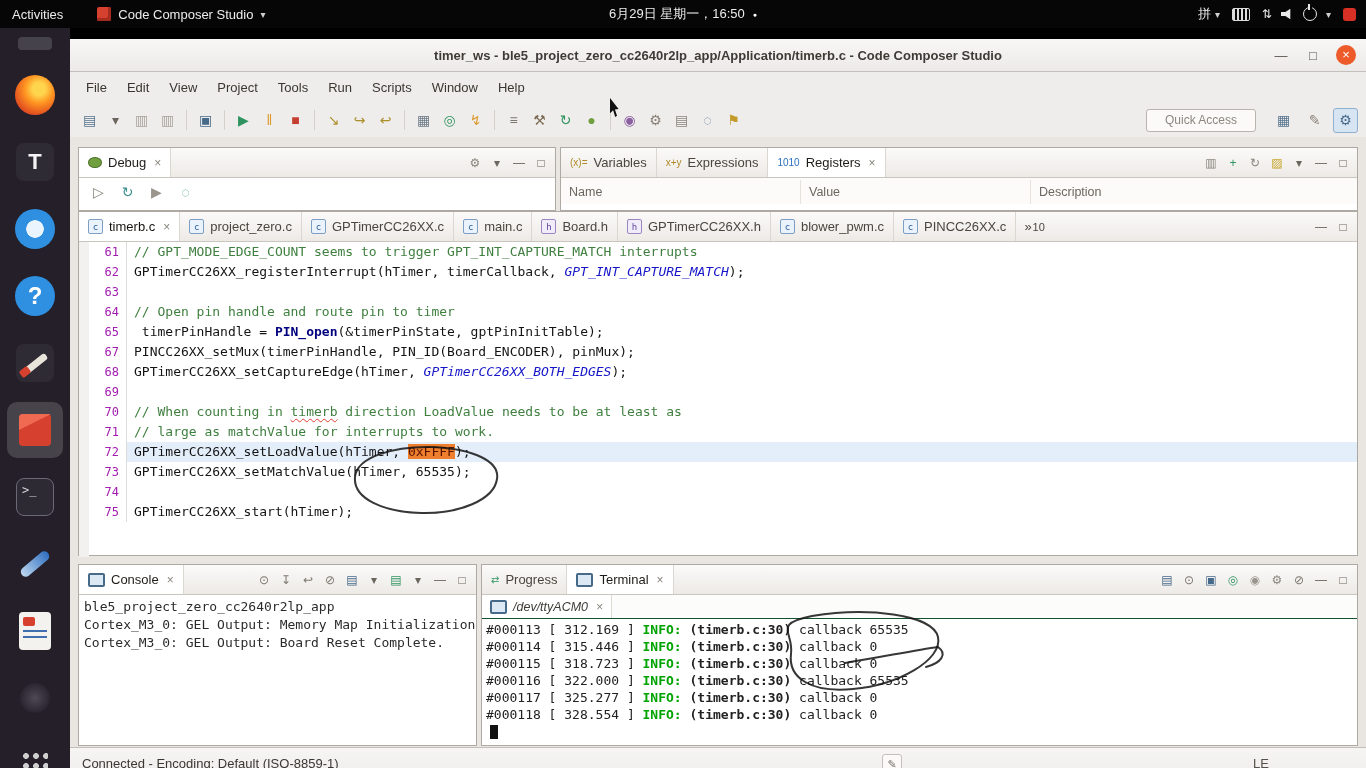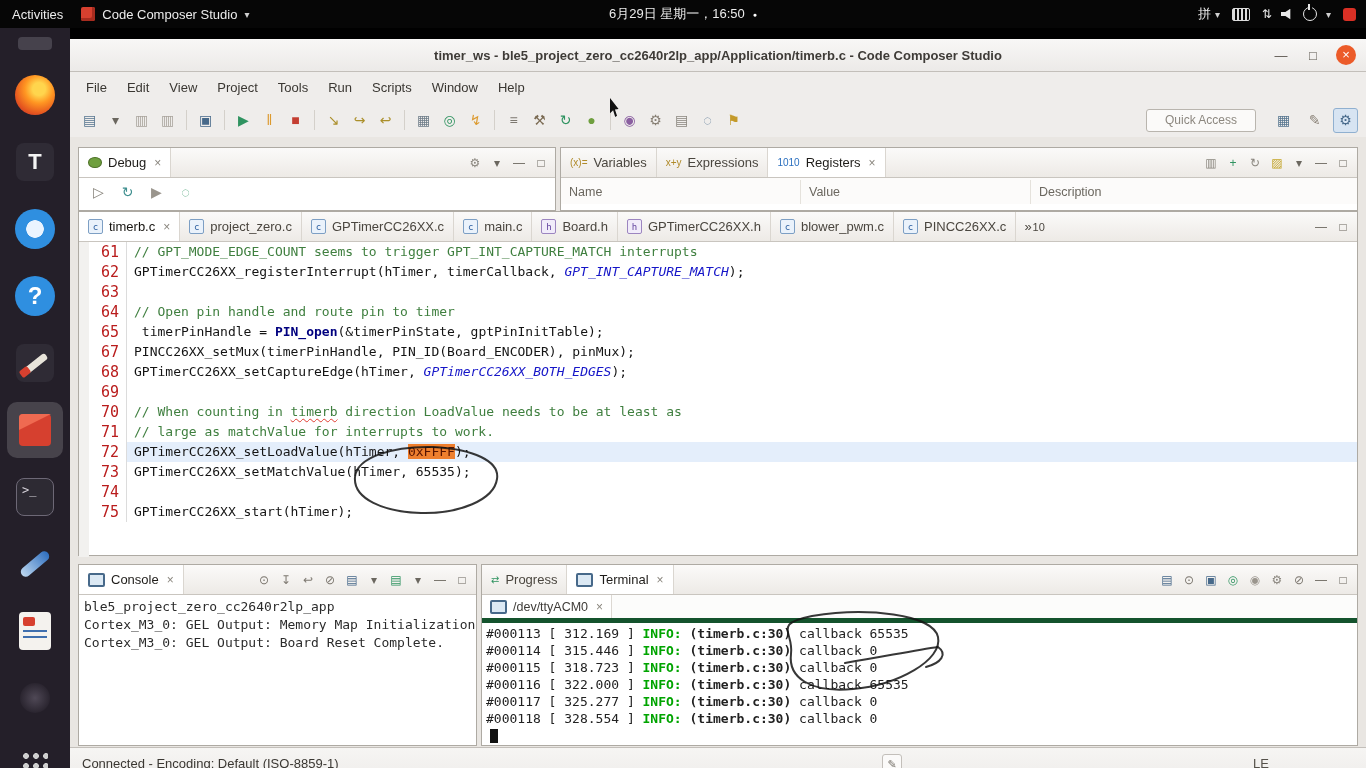--- a/index.html
+++ b/index.html
@@ -2,21 +2,21 @@
 <html><head>
 <meta charset="utf-8">
 <style>
   html,body{margin:0;padding:0;}
   body{width:1366px;height:768px;overflow:hidden;font-family:"Liberation Sans",sans-serif;background:#000;}
   .screen{position:relative;width:1366px;height:768px;}
 
   
   .topbar{position:absolute;left:0;top:0;width:1366px;height:28px;background:#060606;color:#ececec;
           display:flex;align-items:center;font-size:13px;}
-  .tb-left{display:flex;align-items:center;gap:18px;padding-left:12px;}
+  .tb-left{display:flex;align-items:center;gap:34px;padding-left:12px;}
   .appmenu{display:flex;align-items:center;gap:7px;}
   .ccs-mini{width:14px;height:14px;background:#d6402f;border-radius:2px;box-shadow:inset -3px -3px 0 #a72c1f;}
   .chev{font-size:10px;color:#cfcfcf;}
   .tb-center{position:absolute;left:0;right:0;text-align:center;pointer-events:none;}
   .tb-center span{pointer-events:auto;}
   .clock-dot{display:inline-block;margin-left:8px;font-size:7px;color:#fff;vertical-align:middle;}
   .tb-right{margin-left:auto;display:flex;align-items:center;gap:12px;padding-right:10px;}
   .ime{display:flex;align-items:center;gap:4px;}
   .kbd-ico{width:16px;height:11px;border:1px solid #ddd;border-radius:2px;
            background:repeating-linear-gradient(90deg,#ddd 0 2px,transparent 2px 4px);}
@@ -105,37 +105,37 @@
   .etab{display:flex;align-items:center;gap:6px;padding:0 9px;border-right:1px solid #dad6d0;}
   .etab.active{background:#fff;color:#15130f;}
   .fico{width:13px;height:13px;border-radius:2px;font-size:9px;display:flex;align-items:center;justify-content:center;flex:none;
         font-family:"DejaVu Sans Mono",monospace;}
   .fico.c{background:#eaf2fb;border:1px solid #7d9fc4;color:#2a5d9f;}
   .fico.h{background:#f1ecfa;border:1px solid #9c85c0;color:#5f3f9c;}
   .more-tabs{display:flex;align-items:center;padding:0 8px;color:#4a463f;}
   .more-tabs b{font-size:11px;font-weight:normal;margin-left:1px;}
   .code-area{height:315px;overflow:hidden;font-family:"DejaVu Sans Mono",monospace;font-size:13px;border-left:10px solid #f2f1ef;}
   .code-line{display:flex;height:20px;line-height:20px;}
-  .ln{width:30px;flex:none;text-align:right;padding-right:7px;color:#b91c1c;border-right:1px solid #dcdcdc;font-size:15px;}
+  .ln{width:30px;flex:none;text-align:right;padding-right:7px;color:#a21caf;border-right:1px solid #dcdcdc;font-size:12px;}
   .lt{flex:1;padding-left:7px;white-space:pre;color:#141414;}
   .code-line.current .lt{background:#e4eefb;}
   .cmt{color:#3f7f3f;}
   .macro{color:#1616c8;font-style:italic;}
   .fn{color:#00007f;font-weight:bold;}
   .sel{background:#ee7f2e;color:#581400;}
   .misspell{text-decoration:underline wavy #e03c31 1px;text-underline-offset:2px;}
 
   
   .console-panel{left:8px;top:427px;width:399px;height:182px;}
   .console-body{padding:3px 5px;font-family:"DejaVu Sans Mono",monospace;font-size:13px;line-height:18px;color:#2b2b2b;
                 white-space:pre;overflow:hidden;}
 
   
   .terminal-panel{left:411px;top:427px;width:877px;height:182px;}
-  .session-row{height:23px;background:#fcfcfb;border-bottom:5px solid #14532d;display:flex;align-items:stretch;font-size:12.5px;color:#3e3b37;}
+  .session-row{height:23px;background:#fcfcfb;border-bottom:1px solid #14532d;display:flex;align-items:stretch;font-size:12.5px;color:#3e3b37;font-style:italic;}
   .stab{display:flex;align-items:center;gap:6px;padding:0 8px;border-right:1px solid #dcd8d2;background:#fff;}
   .term-body{padding:2px 4px;overflow:hidden;}
   .term-line{height:17px;line-height:17px;white-space:pre;font-family:"DejaVu Sans Mono",monospace;font-size:13px;color:#222;}
   .t-info{color:#00a400;font-weight:bold;}
   .t-loc{font-weight:bold;}
   .term-cursor{width:8px;height:14px;background:#111;margin:2px 0 0 4px;}
 
   
   .statusbar{position:absolute;left:0;bottom:0;width:1296px;height:31px;background:linear-gradient(#f6f5f3,#efedeb);
              border-top:1px solid #c3bfba;display:flex;align-items:center;font-size:13px;color:#3a3732;}

